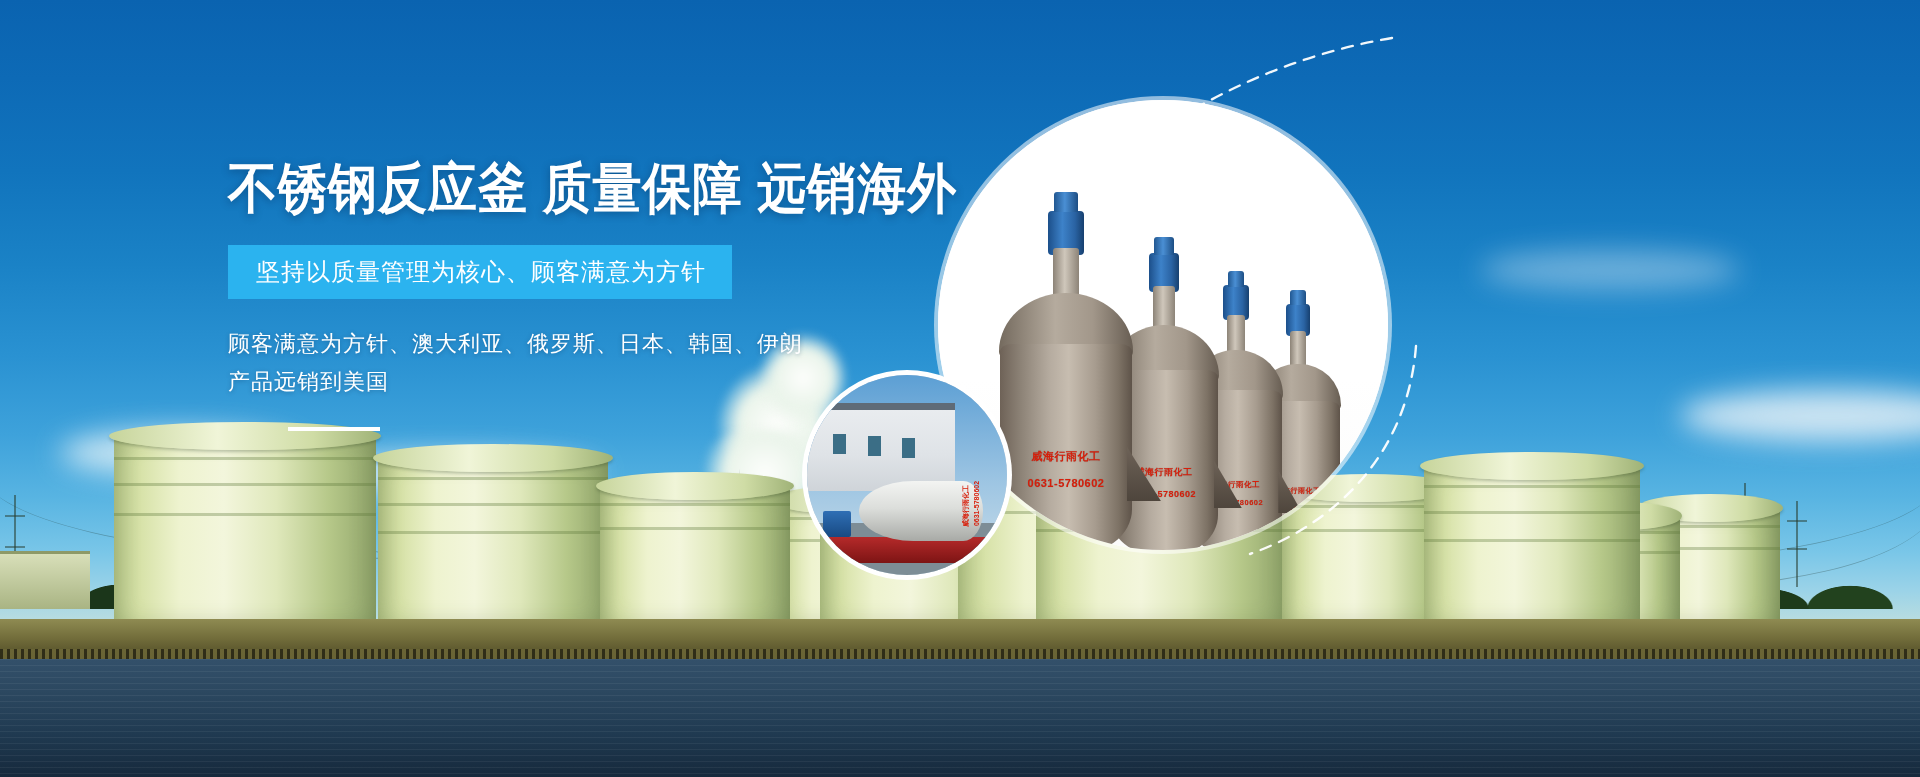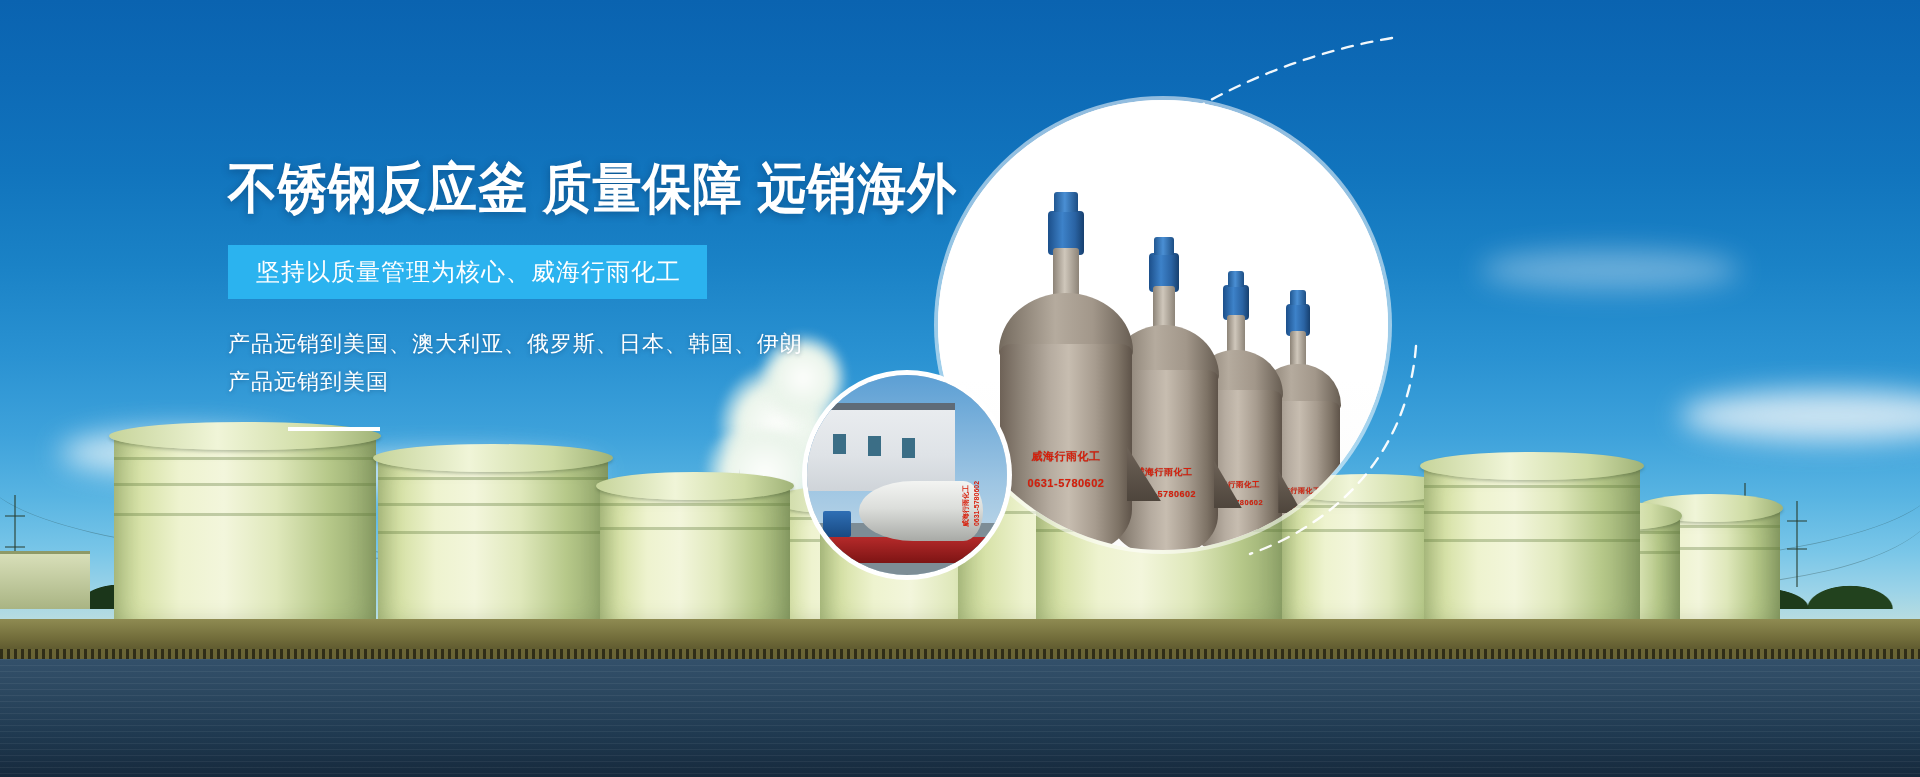--- a/index.html
+++ b/index.html
@@ -381,24 +381,24 @@
       <div class="sc-text" style="right:-16px; top:32%; font-size:7px;">0631-5780602</div>
     </div>
     <div class="sc-motor"></div>
   </div>
 
   <div class="copy">
 
     <div class="headline">不锈钢反应釜 质量保障 远销海外</div>
 
     <div class="subbar">
-      <span>坚持以质量管理为核心、威海行雨化工</span>
+      <span>坚持以质量管理为核心、顾客满意为方针</span>
     </div>
 
     <div class="desc">
-      <div>产品远销到美国、澳大利亚、俄罗斯、日本、韩国、伊朗</div>
+      <div>顾客满意为方针、澳大利亚、俄罗斯、日本、韩国、伊朗</div>
       <div>产品远销到美国</div>
     </div>
 
     <div class="rule"></div>
   </div>
 
 </div>
 
 </body></html>

